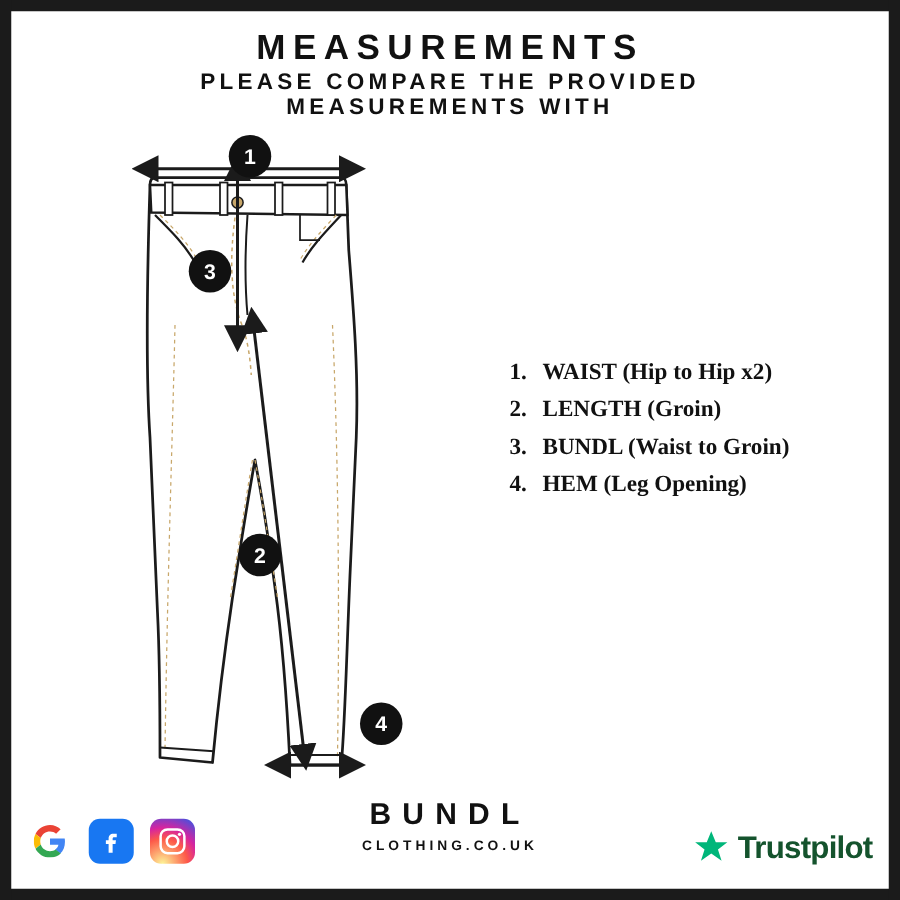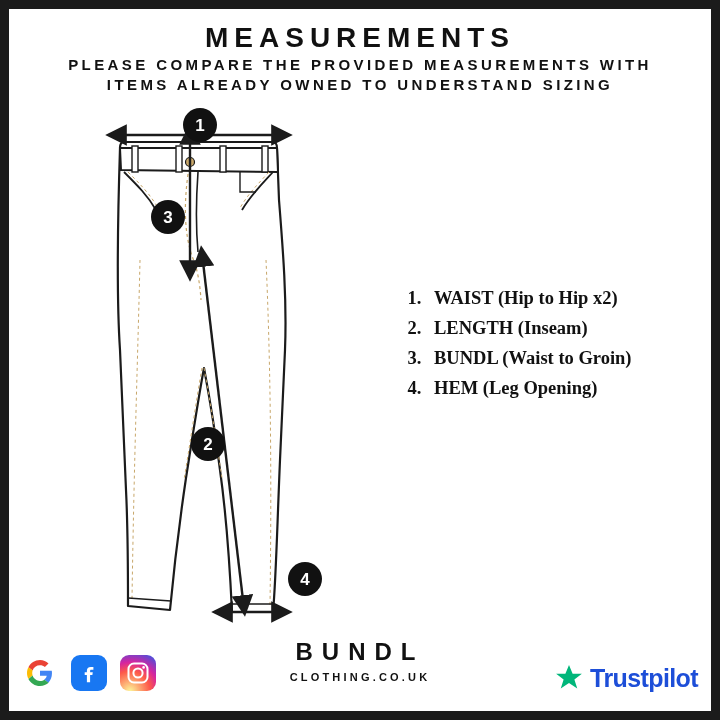--- a/index.html
+++ b/index.html
@@ -35,21 +35,21 @@
     font-size: 28px;
     font-weight: bold;
     letter-spacing: 6px;
     color: #111111;
   }
   .subtitle {
     position: absolute;
     left: 60px; right: 60px;
     top: 55px;
     text-align: center;
-    font-size: 15px;
+    font-size: 18px;
     font-weight: bold;
     letter-spacing: 3.4px;
     line-height: 20px;
     color: #111111;
   }
 
   .diagram {
     position: absolute;
     left: 80px;
     top: 100px;
@@ -124,21 +124,21 @@
     position: absolute;
     right: 22px;
     top: 663px;
     display: flex;
     align-items: center;
     gap: 6px;
   }
   .tp-label {
     font-size: 25px;
     font-weight: bold;
-    color: #1d4ed8;
+    color: #14532d;
     letter-spacing: -0.6px;
   }
 
   .num-badge-text {
     font-size: 17px;
     font-weight: bold;
     fill: #ffffff;
   }
 </style>
 </head>
@@ -147,21 +147,20 @@
 <div id="page">
 
   <div class="frame-top"></div>
   <div class="frame-bottom"></div>
   <div class="frame-left"></div>
   <div class="frame-right"></div>
 
   <div class="title">MEASUREMENTS</div>
   <div class="subtitle">
     <div>PLEASE COMPARE THE PROVIDED MEASUREMENTS WITH</div>
-    <div>ITEMS ALREADY OWNED TO UNDERSTAND SIZING</div>
   </div>
 
   <div class="diagram">
     <svg width="330" height="530" viewBox="0 0 330 530" xmlns="http://www.w3.org/2000/svg">
       <defs>
         <marker id="arrowStart" markerWidth="9" markerHeight="9" refX="7" refY="4.5" orient="auto">
           <path d="M9,0 L0,4.5 L9,9 z" fill="#1b1b1b"></path>
         </marker>
         <marker id="arrowEnd" markerWidth="9" markerHeight="9" refX="2" refY="4.5" orient="auto">
           <path d="M0,0 L9,4.5 L0,9 z" fill="#1b1b1b"></path>
@@ -239,21 +238,21 @@
       <g>
         <circle cx="225" cy="479" r="17" fill="#111111"></circle>
         <text class="num-badge-text" x="225" y="485" text-anchor="middle">4</text>
       </g>
     </svg>
   </div>
 
   <div class="legend">
     <ol>
       <li>WAIST (Hip to Hip x2)</li>
-      <li>LENGTH (Inseam)</li>
+      <li>LENGTH (Groin)</li>
       <li>BUNDL (Waist to Groin)</li>
       <li>HEM (Leg Opening)</li>
     </ol>
   </div>
 
   <div class="brand">
     <div class="name">BUNDL</div>
     <div class="domain">CLOTHING.CO.UK</div>
   </div>
 

